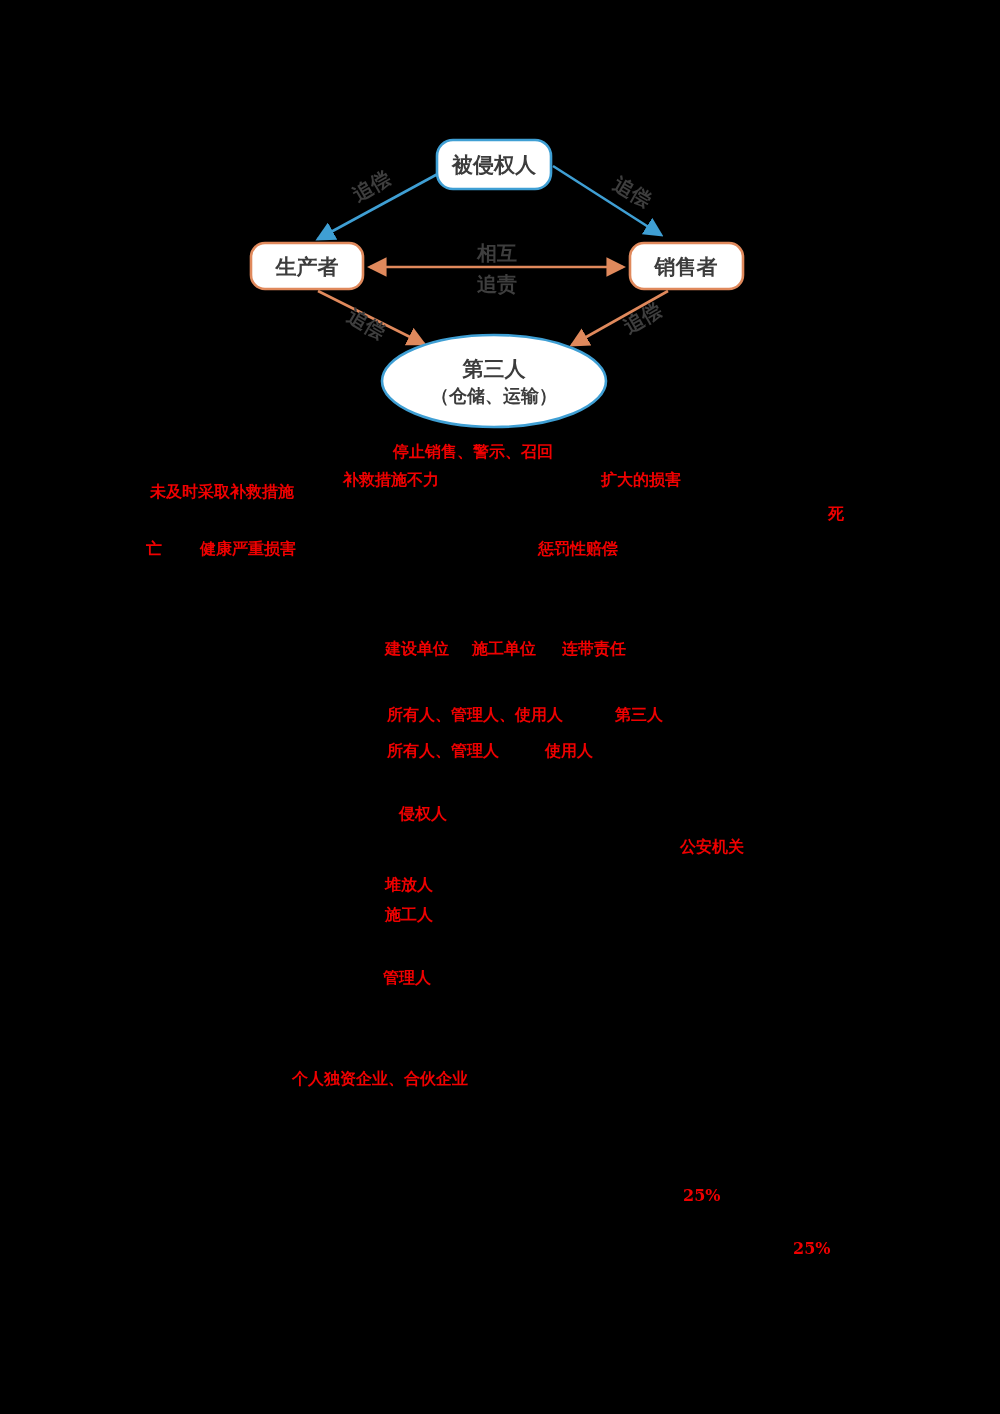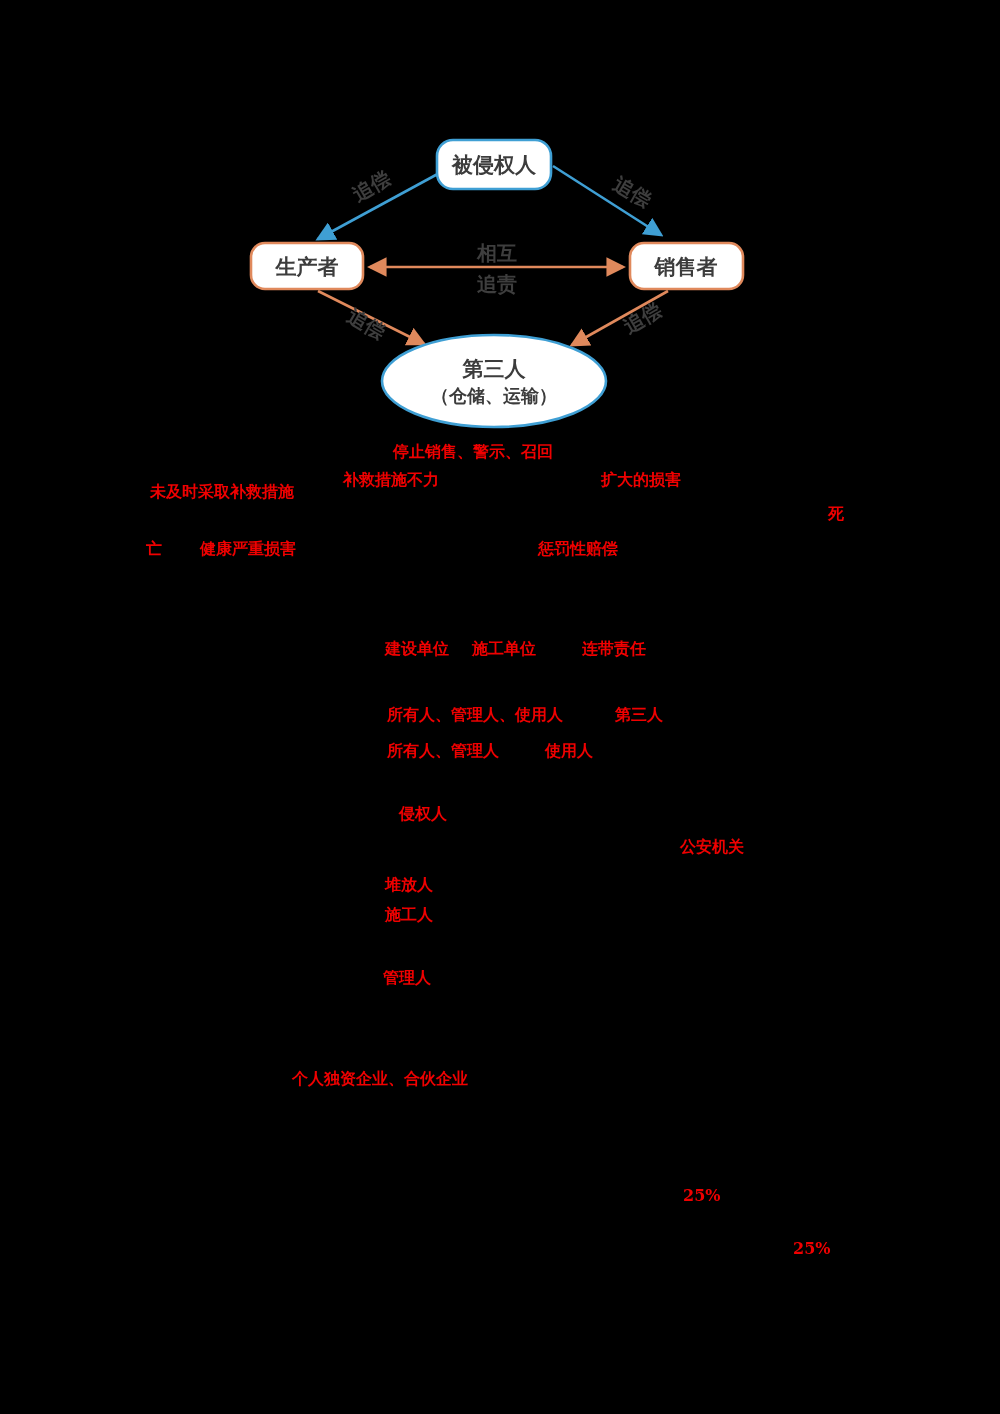--- a/index.html
+++ b/index.html
@@ -67,21 +67,21 @@
   <span class="hl" style="left:601px; top:471px;">扩大的损害</span>
 
   <span class="hl" style="left:828px; top:505px;">死</span>
 
   <span class="hl" style="left:146px; top:540px;">亡</span>
   <span class="hl" style="left:200px; top:540px;">健康严重损害</span>
   <span class="hl" style="left:538px; top:540px;">惩罚性赔偿</span>
 
   <span class="hl" style="left:385px; top:640px;text-align:center;">建设单位</span>
   <span class="hl" style="left:472px; top:640px;">施工单位</span>
-  <span class="hl" style="left:582px; top:640px;">连带责任</span>
+  <span class="hl" style="left:562px; top:640px;">连带责任</span>
 
   <span class="hl" style="left:387px; top:706px;">所有人、管理人、使用人</span>
   <span class="hl" style="left:615px; top:706px;">第三人</span>
 
   <span class="hl" style="left:387px; top:742px;">所有人、管理人</span>
   <span class="hl" style="left:545px; top:742px;text-align:right;">使用人</span>
 
   <span class="hl" style="left:399px; top:805px;">侵权人</span>
 
   <span class="hl" style="left:680px; top:838px;">公安机关</span>

